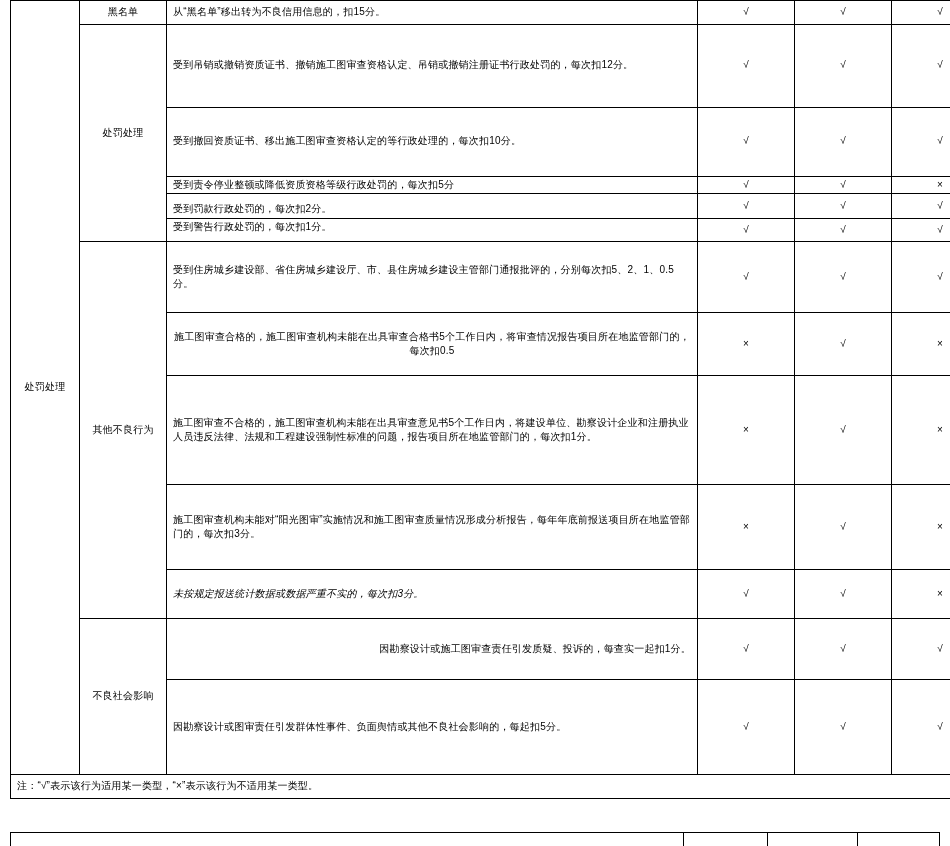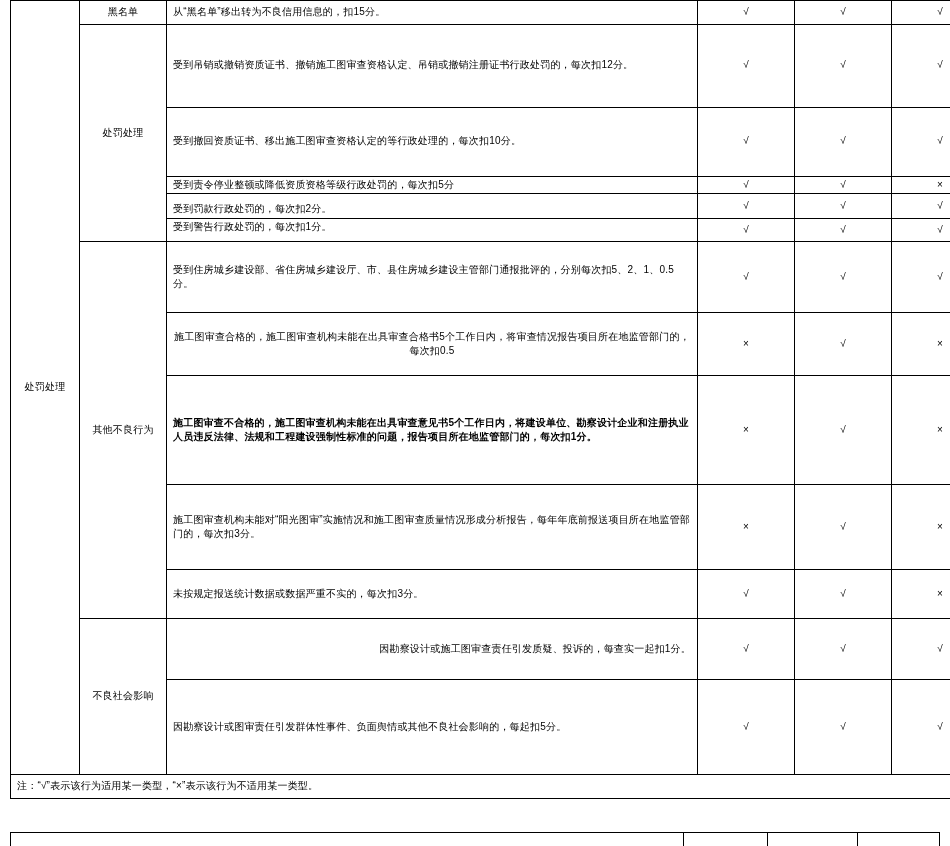--- a/index.html
+++ b/index.html
@@ -154,33 +154,33 @@
         <td class="mark">√</td>
         <td class="mark">√</td>
       </tr>
       <tr>
         <td class="desc" style="height:54px;text-align:center;">施工图审查合格的，施工图审查机构未能在出具审查合格书5个工作日内，将审查情况报告项目所在地监管部门的，每次扣0.5</td>
         <td class="mark">×</td>
         <td class="mark">√</td>
         <td class="mark">×</td>
       </tr>
       <tr>
-        <td class="desc" style="height:100px;font-weight:bold;">施工图审查不合格的，施工图审查机构未能在出具审查意见书5个工作日内，将建设单位、勘察设计企业和注册执业人员违反法律、法规和工程建设强制性标准的问题，报告项目所在地监管部门的，每次扣1分。</td>
+        <td class="desc" style="height:100px;">施工图审查不合格的，施工图审查机构未能在出具审查意见书5个工作日内，将建设单位、勘察设计企业和注册执业人员违反法律、法规和工程建设强制性标准的问题，报告项目所在地监管部门的，每次扣1分。</td>
         <td class="mark">×</td>
         <td class="mark">√</td>
         <td class="mark">×</td>
       </tr>
       <tr>
         <td class="desc" style="height:76px;">施工图审查机构未能对“阳光图审”实施情况和施工图审查质量情况形成分析报告，每年年底前报送项目所在地监管部门的，每次扣3分。</td>
         <td class="mark">×</td>
         <td class="mark">√</td>
         <td class="mark">×</td>
       </tr>
       <tr>
-        <td class="desc" style="height:40px;">未按规定报送统计数据或数据严重不实的，每次扣3分。</td>
+        <td class="desc" style="height:40px;font-style:italic;">未按规定报送统计数据或数据严重不实的，每次扣3分。</td>
         <td class="mark">√</td>
         <td class="mark">√</td>
         <td class="mark">×</td>
       </tr>
 
       <tr>
         <td class="sub" rowspan="2">
           <span>不良社会影响</span>
         </td>
         <td class="desc" style="height:52px;text-align:right;">因勘察设计或施工图审查责任引发质疑、投诉的，每查实一起扣1分。</td>

